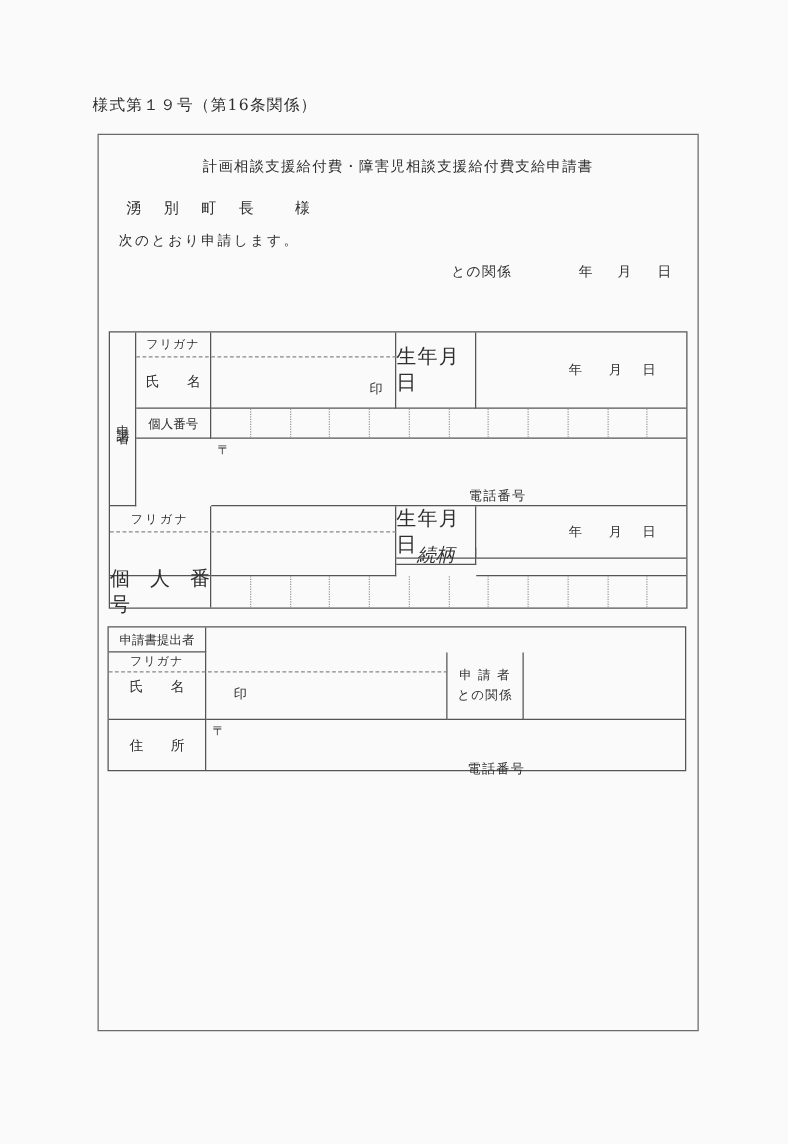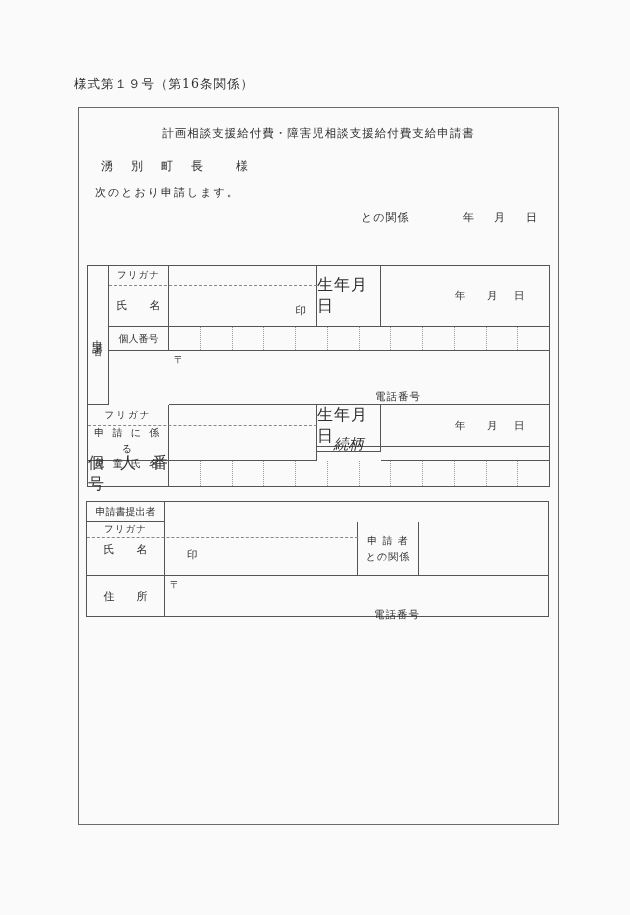--- a/index.html
+++ b/index.html
@@ -101,24 +101,20 @@
       </div>
 
 
     <div class="cell bb" style="left:81px;top:85px;width:380px;height:54px;">
       <span class="postal">〒</span>
       <span class="phone" style="left:206px;top:27px;">電話番号</span>
     </div>
 
     <div class="cell br bb" style="left:0;top:139px;width:81px;height:56px;">
       <div class="furirow small" style="height:20px;letter-spacing:2px;">フリガナ</div>
-      <div class="twoline">
-        <div>申 請 に 係 る</div>
-        <div>児 童 氏 名</div>
-      </div>
     </div>
 
     <div class="cell br bb" style="left:81px;top:139px;width:148px;height:56px;"></div>
 
     <div class="cell br bb center lab" style="left:229px;top:139px;width:64px;height:42px;letter-spacing:1px;">生年月日</div>
 
     <div class="cell bb" style="left:293px;top:139px;width:168px;height:42px;">
       <span class="dspan d-y">年</span>
       <span class="dspan d-m">月</span>
       <span class="dspan d-d">日</span>

